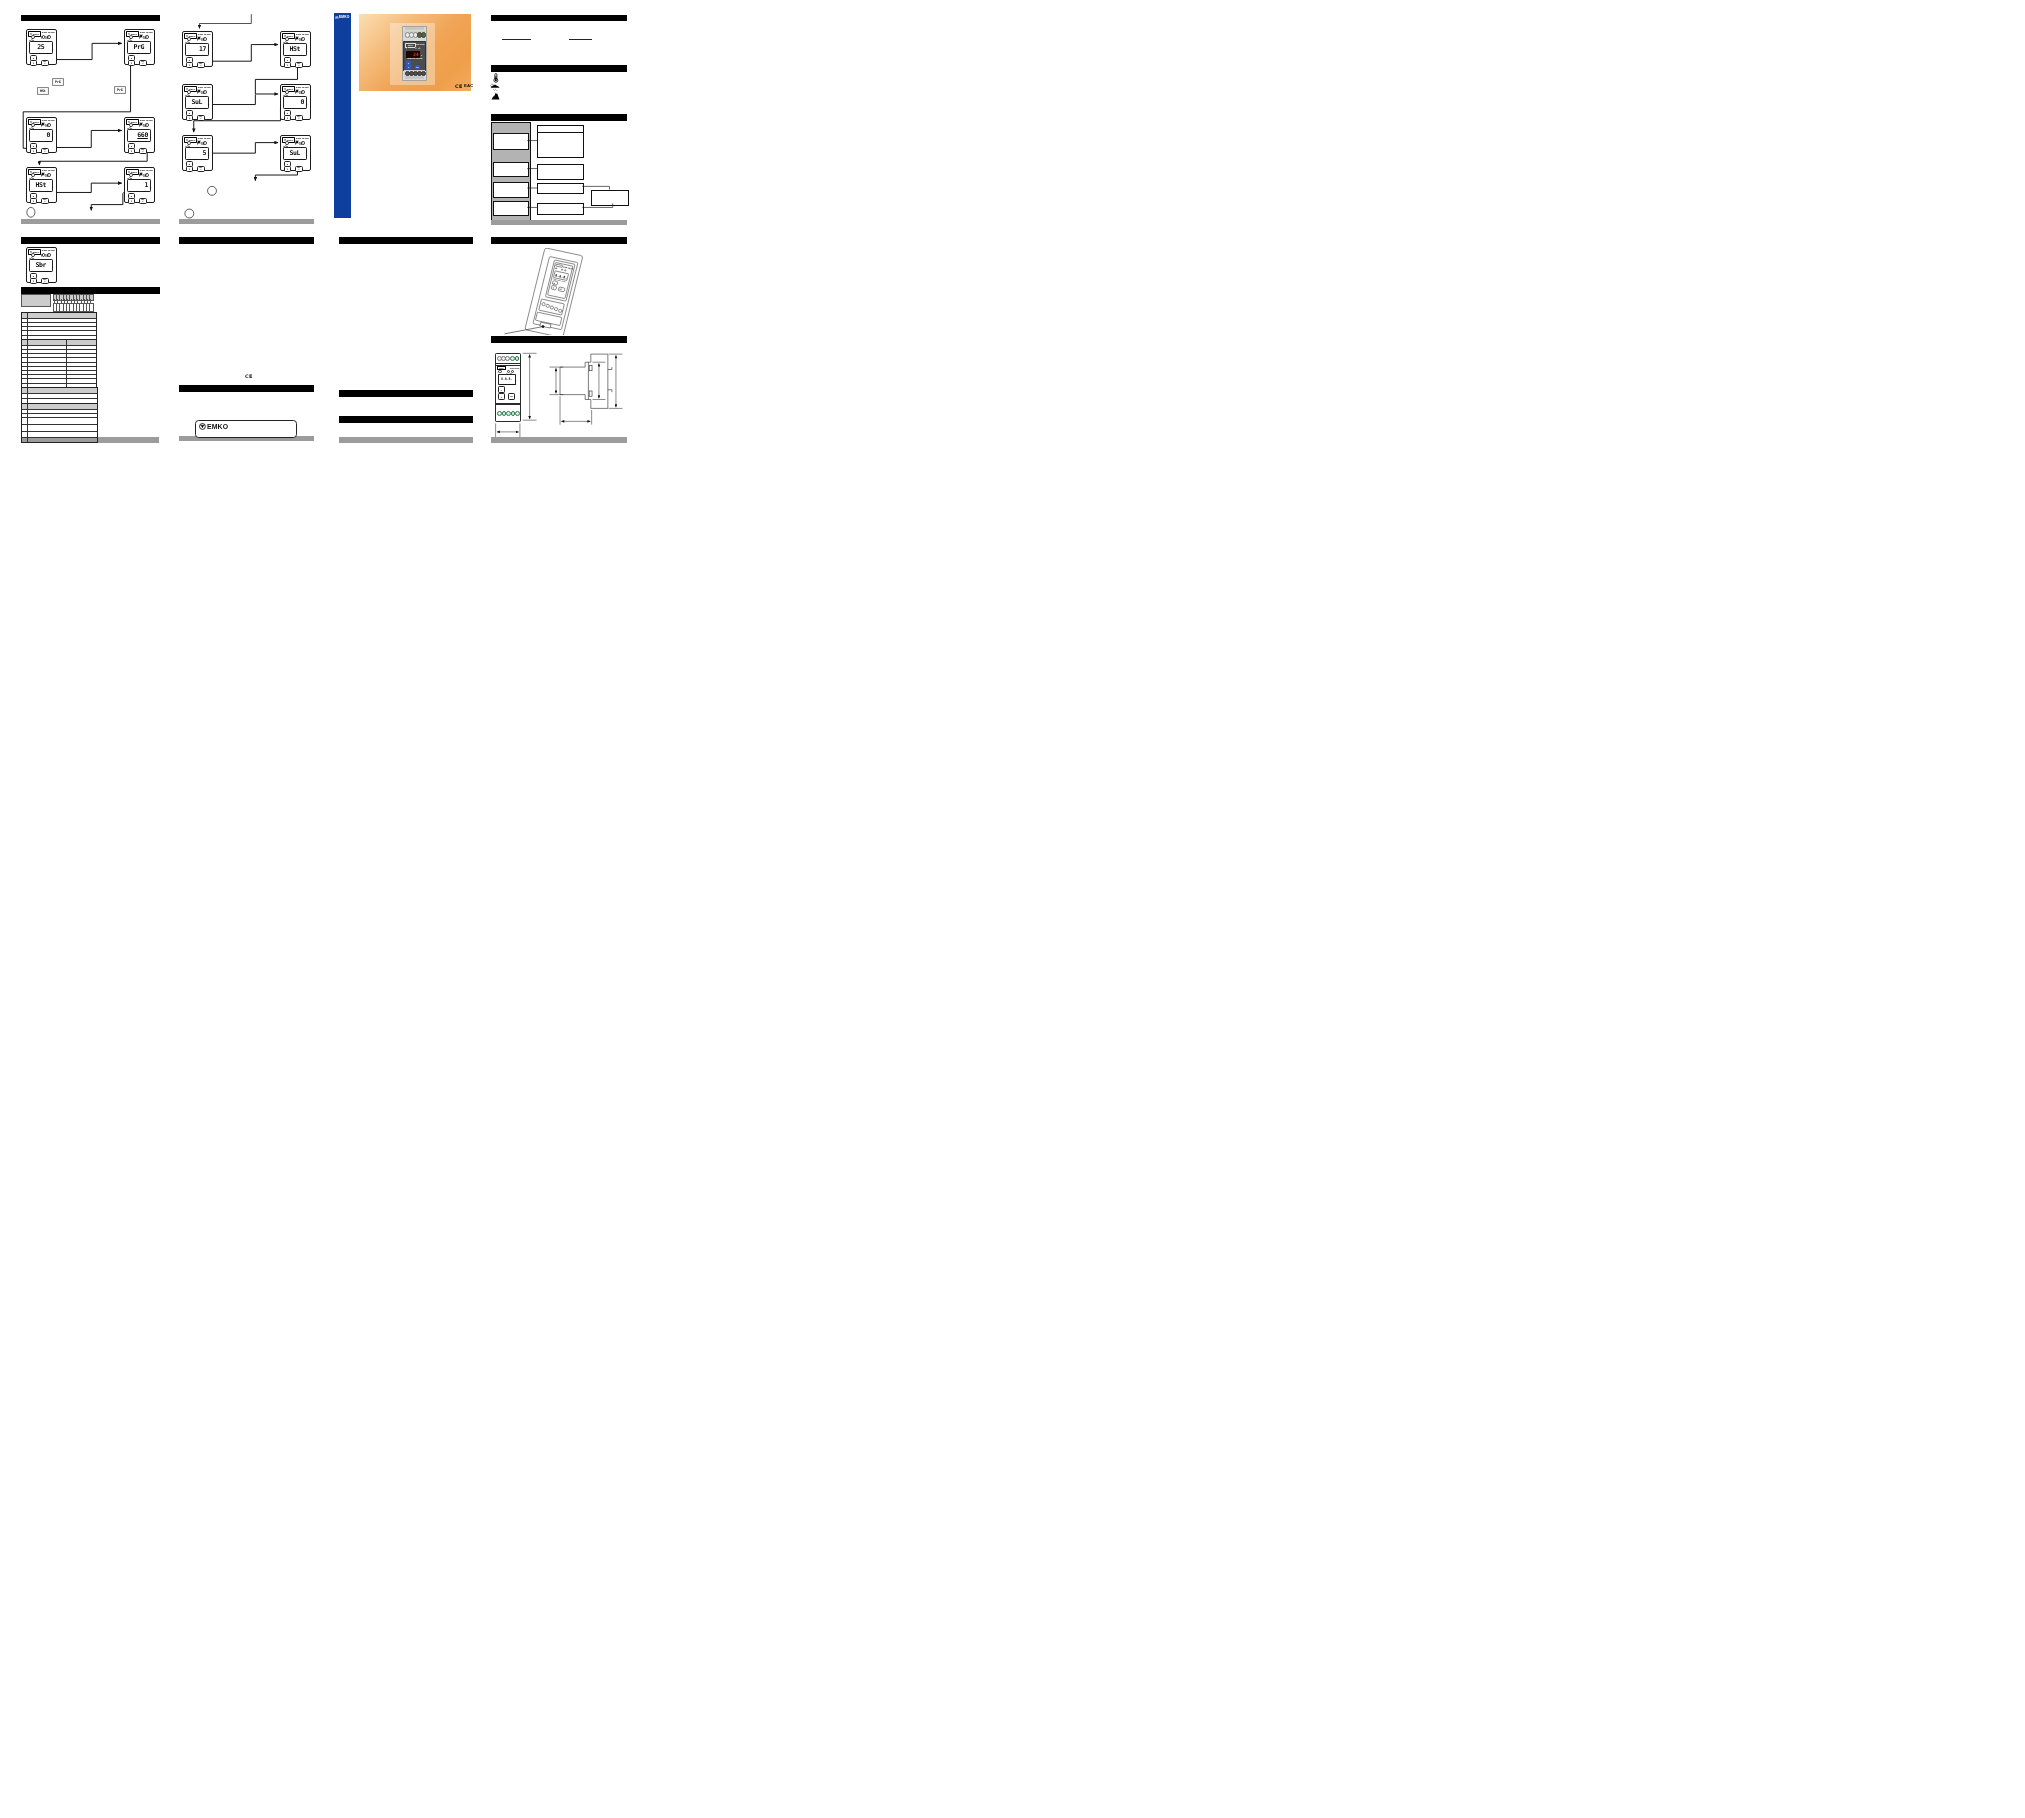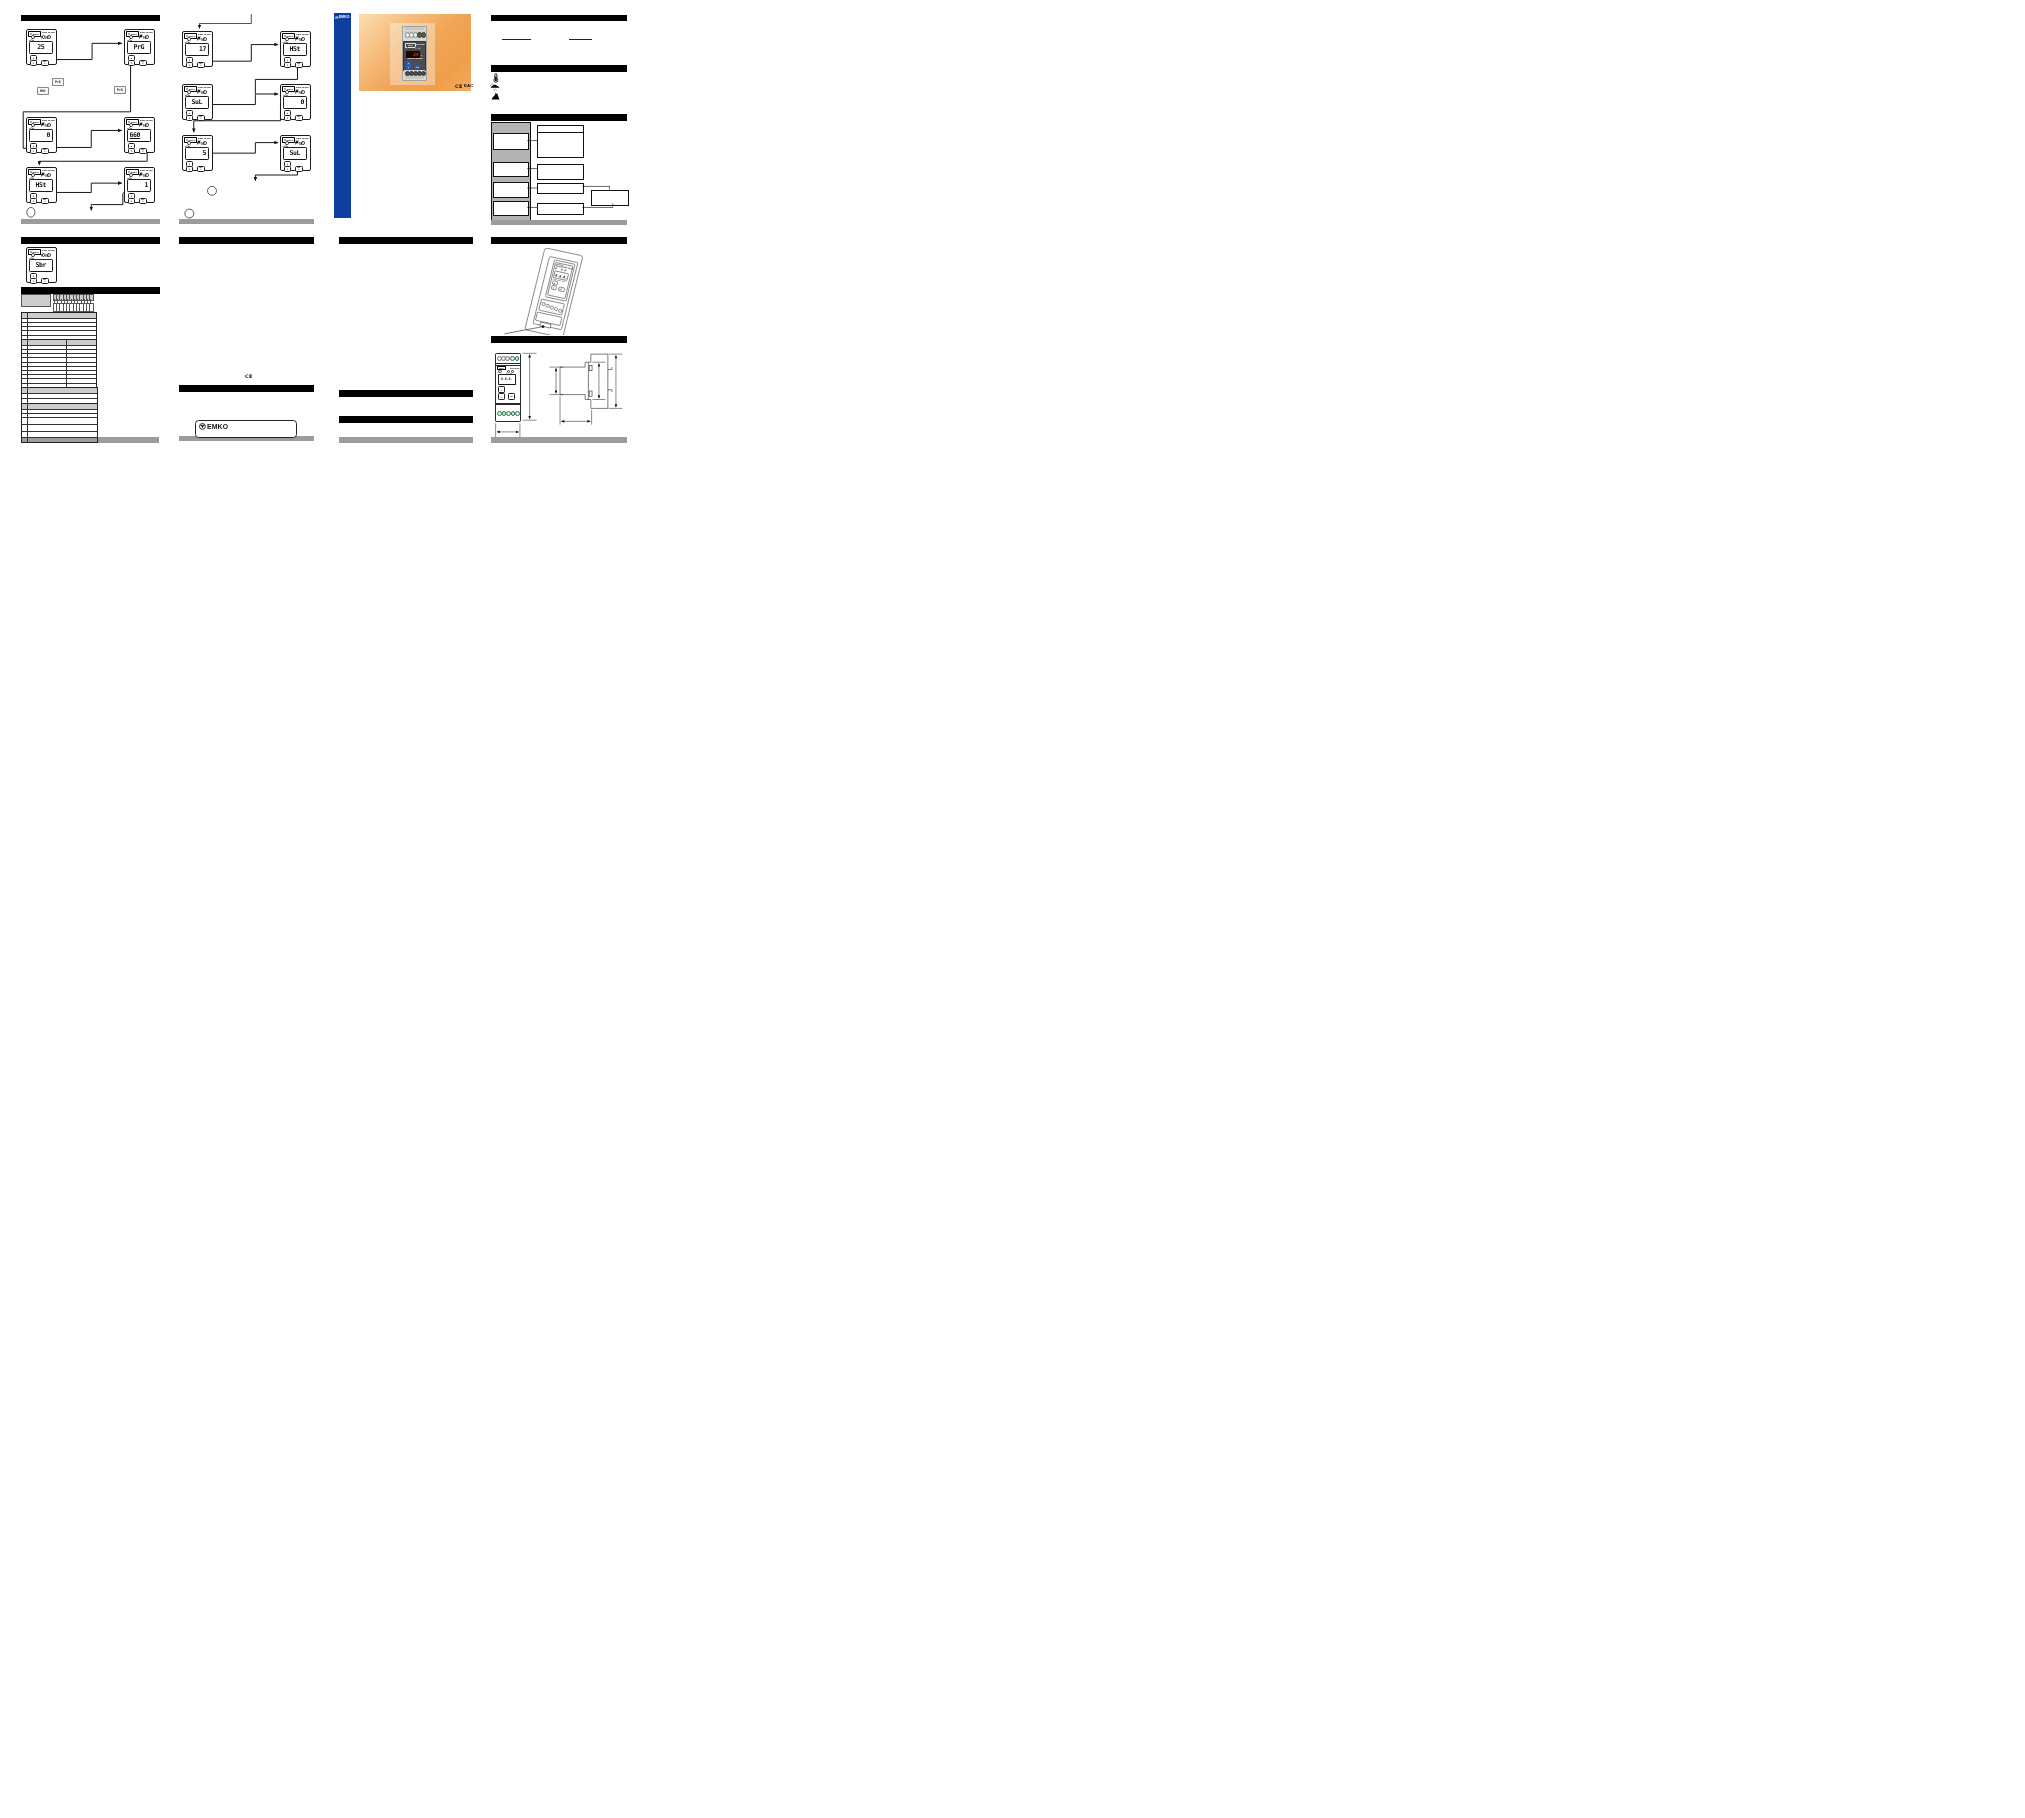--- a/index.html
+++ b/index.html
@@ -463,21 +463,21 @@
         </div>
     <div class="led" style="left:20px;top:5.3px;"></div>
     <div class="abs" style="left:2.4px;top:7.7px;">
           <svg width="5.3" height="3.2" viewBox="0 0 13 8">
             <path d="M0.5,6.5 H4.2 L9.8,1.2 M7.6,6.5 H12.5" stroke="#000" stroke-width="1.4" fill="none"></path>
           </svg>
         </div>
     <div class="lbl" style="left:14px;top:7.3px;">P</div>
     <div class="lbl" style="left:18px;top:7.3px;">SV</div>
     <div class="disp">
-      <span class="seg" style="text-align:left;padding:0 1.6px;text-decoration:underline;">660</span>
+      <span class="seg" style="text-align:right;padding:0 1.6px;text-decoration:underline;">660</span>
         </div>
     <div class="unit">°C</div>
     <div class="tc">Temperature Controller</div>
     <div class="btn tri" style="left:2.8px;top:25px;width:5.3px;height:4px;">▲</div>
     <div class="btn tri" style="left:2.8px;top:30px;width:5.3px;height:4px;">▼</div>
     <div class="btn btn-set" style="left:13.8px;top:30px;width:6px;height:4px;">
       <span class="s1">SET</span>
           <span class="s2">↵</span>
         </div>
   </div>

